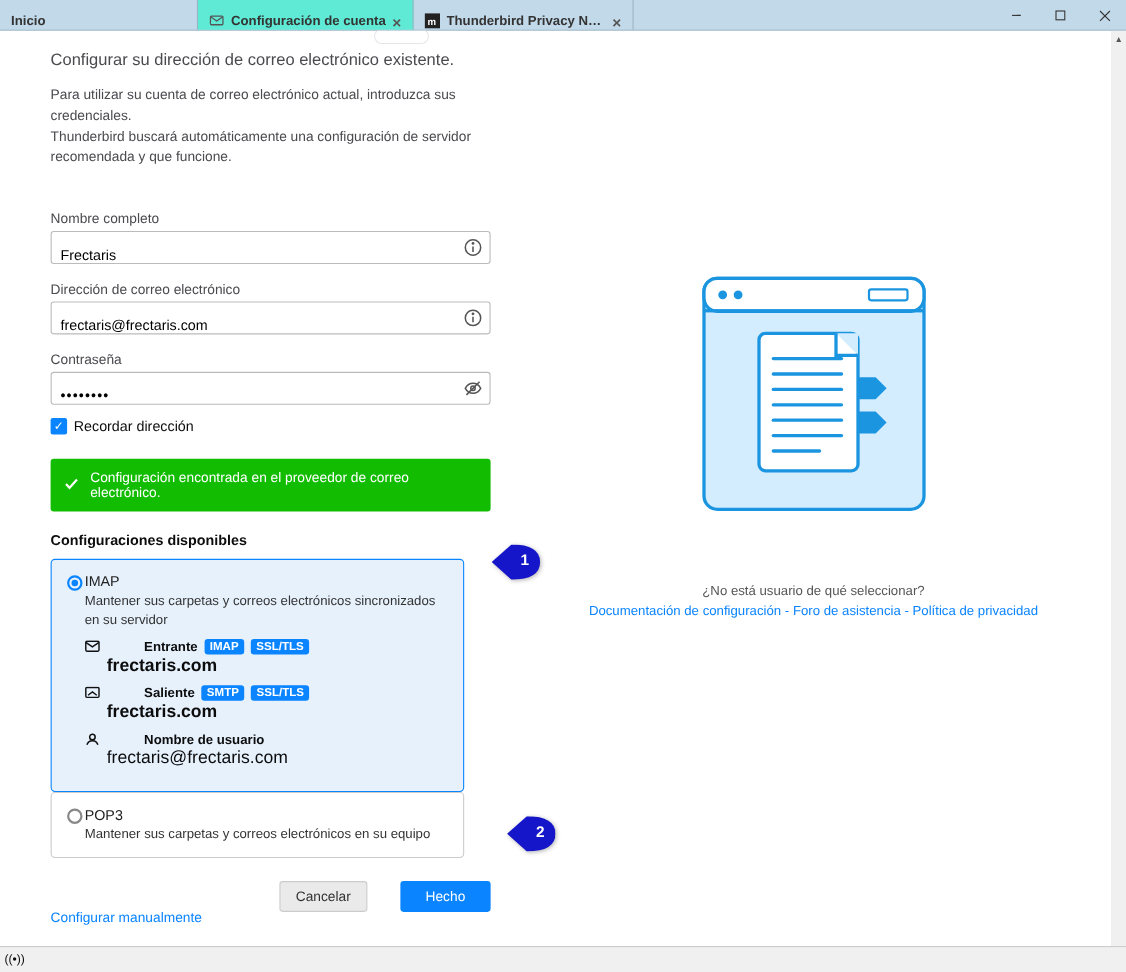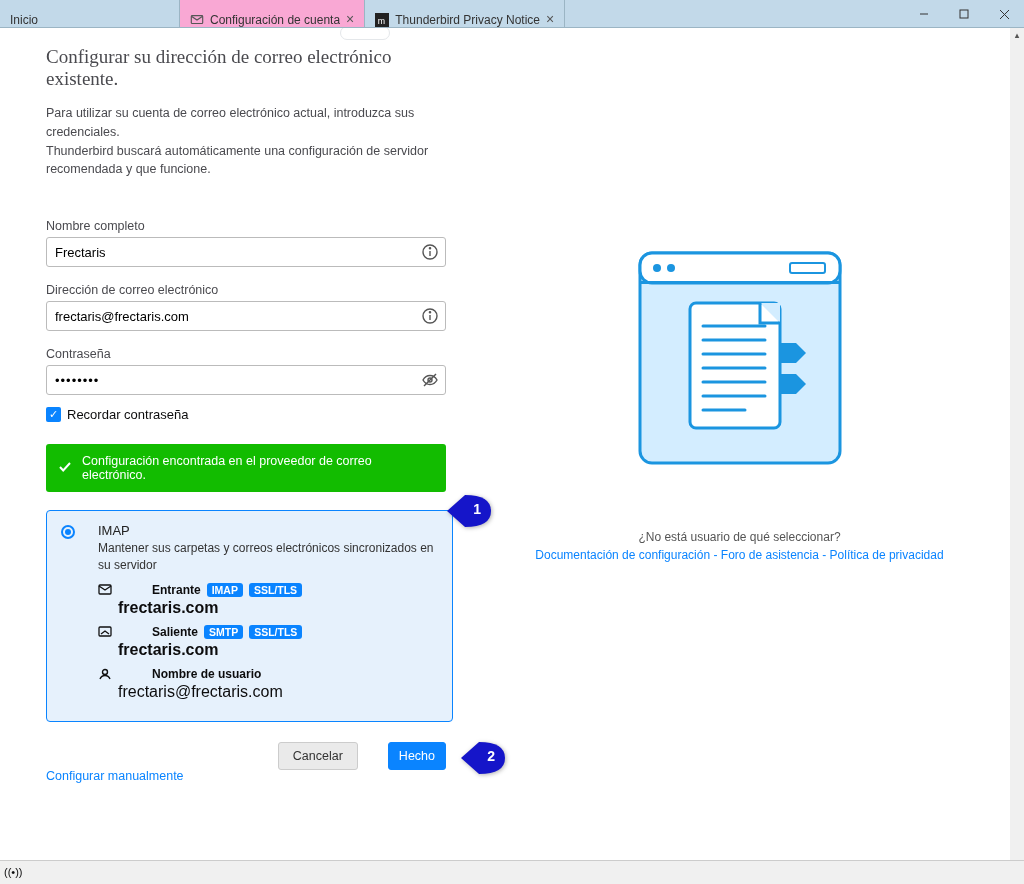--- a/index.html
+++ b/index.html
@@ -18,31 +18,32 @@
     .tab-bar {
       height: 28px;
       background: #c2d9e9;
       display: flex;
       align-items: stretch;
       border-bottom: 1px solid #9bb5c4;
       position: relative;
     }
     .tab {
       display: flex;
-      align-items: flex-end;
-      padding: 0 10px;
+      align-items: flex-start;
+      padding: 12px 10px;
       min-width: 180px;
       max-width: 200px;
       border-right: 1px solid #9bb5c4;
       color: #333;
       gap: 6px;
       cursor: default;
+      font-weight: bold;
     }
     .tab.active {
-      background: #f9a8d4;
+      background: #5eead4;
     }
     .tab .tab-label {
       flex: 1;
       overflow: hidden;
       text-overflow: ellipsis;
       white-space: nowrap;
       font-size: 12px;
     }
     .tab .tab-close { font-size: 14px; color: #555; }
     .tab-icon { width:14px; height:14px; display:inline-flex; align-items:center; justify-content:center; }
@@ -85,25 +86,24 @@
     }
     .right-col {
       flex: 1;
       display: flex;
       flex-direction: column;
       align-items: center;
       padding-top: 220px;
     }
 
     h1.page-title {
-      font-size: 19px;
+      font-size: 15px;
       font-weight: 400;
       color: #4a4a4f;
       margin-bottom: 14px;
-      font-family: Liberation Serif, serif;
     }
     .subtitle {
       font-size: 12.5px;
       color: #4a4a4f;
       line-height: 1.5;
       margin-bottom: 40px;
       white-space: pre-line;
     }
 
     .field-label {
@@ -115,21 +115,21 @@
     .field-row { margin-bottom: 16px; }
     .text-input {
       width: 400px;
       height: 30px;
       border: 1px solid #bbb;
       border-radius: 3px;
       padding: 0 32px 0 8px;
       font-size: 13px;
       background:#fff;
       display:flex;
-      align-items:center;
+      align-items:flex-end;
       position:relative;
     }
     .text-input input {
       border:none; outline:none; width:100%; font-size:13px; background:transparent;
     }
     .input-icon {
       position:absolute; right:6px; top:50%; transform: translateY(-50%);
       width:18px; height:18px; color:#555;
     }
 
@@ -152,26 +152,26 @@
       margin-bottom: 18px;
     }
 
     .avail-heading {
       font-size: 13px;
       font-weight: 600;
       margin-bottom: 10px;
     }
 
     .protocol-card {
-      width: 407px;
+      width: 376px;
       border: 1px solid #ccc;
       border-radius: 4px;
       padding: 12px 14px;
       display:flex;
-      gap:23px;
+      gap:2px;
     }
     .protocol-card.selected {
       border-color: #0a84ff;
       background: #e6f1fc;
     }
     .radio {
       width:14px; height:14px; border-radius:50%; border:2px solid #888;
       margin-top:2px; flex-shrink:0; position:relative;
     }
     .radio.on { border-color:#0a84ff; }
@@ -189,21 +189,21 @@
       width: 400px;
       display:flex; align-items:center; margin-top:8px;
     }
     .manual-link { color:#0a84ff; font-size:12.5px;margin-top:39px; }
     .spacer { flex:1;}
     .btn {
       height:28px; padding:0 14px; border-radius:3px; font-size:12.5px;
       display:inline-flex; align-items:center; justify-content:center;
       border:1px solid #ccc; background:#eaeaea; color:#333; margin-left:8px;
     }
-    .btn.primary { background:#0a84ff; border-color:#0a84ff; color:#fff; padding:0 10px;margin-left:30px;}
+    .btn.primary { background:#0a84ff; border-color:#0a84ff; color:#fff; padding:0 22px;margin-left:30px;}
 
     
     .illustration { width:210px; height:220px; margin-bottom:62px; position:relative;}
     .help-text { font-size:12px; color:#555; margin-bottom:4px;}
     .help-links { font-size:12px; color:#0a84ff; text-align:right;}
     .help-links a { color:#0a84ff; }
 
     
     .cloud {
       position:absolute; border:1px solid #e4e7ea; border-radius:40px; height:14px; background:#fff;
@@ -311,32 +311,33 @@
               <path d="M2 9s2.5-4.5 7-4.5S16 9 16 9s-2.5 4.5-7 4.5S2 9 2 9z"></path>
               <circle cx="9" cy="9" r="2"></circle>
               <line x1="3" y1="15" x2="15" y2="3"></line>
             </svg>
         </span>
       </div>
     </div>
 
     <div class="checkbox-row">
       <span class="checkbox">✓</span>
-      <span>Recordar contraseña</span>
+      <span>Recordar dirección</span>
     </div>
 
     <div class="success-banner">
       <span>
         <svg width="14" height="14" viewBox="0 0 14 14" fill="none" stroke="#fff" stroke-width="2">
             <path d="M2 7l3.2 3.5L12 3"></path>
           </svg>
       </span>
       <span>Configuración encontrada en el proveedor de correo electrónico.</span>
     </div>
 
+    <div class="avail-heading">Configuraciones disponibles</div>
 
     <div class="protocol-card selected">
       <span class="radio on"></span>
       <div class="proto-body">
         <div class="proto-name">IMAP</div>
         <div class="proto-desc">Mantener sus carpetas y correos electrónicos sincronizados en su servidor</div>
 
         <div class="srv-row">
           <span class="srv-icon"><svg viewBox="0 0 14 12" fill="none" stroke="#111" stroke-width="1.3">
                 <rect x="1" y="1" width="12" height="9" rx="1"></rect>
@@ -363,20 +364,27 @@
           <span class="srv-icon"><svg viewBox="0 0 14 12" fill="none" stroke="#111" stroke-width="1.4">
                 <circle cx="7" cy="4" r="2.5"></circle>
                 <path d="M2 11c1-2.5 3-3.5 5-3.5s4 1 5 3.5"></path>
               </svg></span>
           <span class="srv-label">Nombre de usuario</span>
         </div>
         <div class="srv-value" style="font-weight:400;">frectaris@frectaris.com</div>
       </div>
     </div>
 
+    <div class="protocol-card">
+      <span class="radio"></span>
+      <div class="proto-body">
+        <div class="proto-name">POP3</div>
+        <div class="proto-desc" style="margin-bottom:0;">Mantener sus carpetas y correos electrónicos en su equipo</div>
+      </div>
+    </div>
 
     <div class="button-row">
       <span class="manual-link">Configurar manualmente</span>
       <span class="spacer"></span>
       <span class="btn">Cancelar</span>
       <span class="btn primary">Hecho</span>
     </div>
 
   </div>
 

